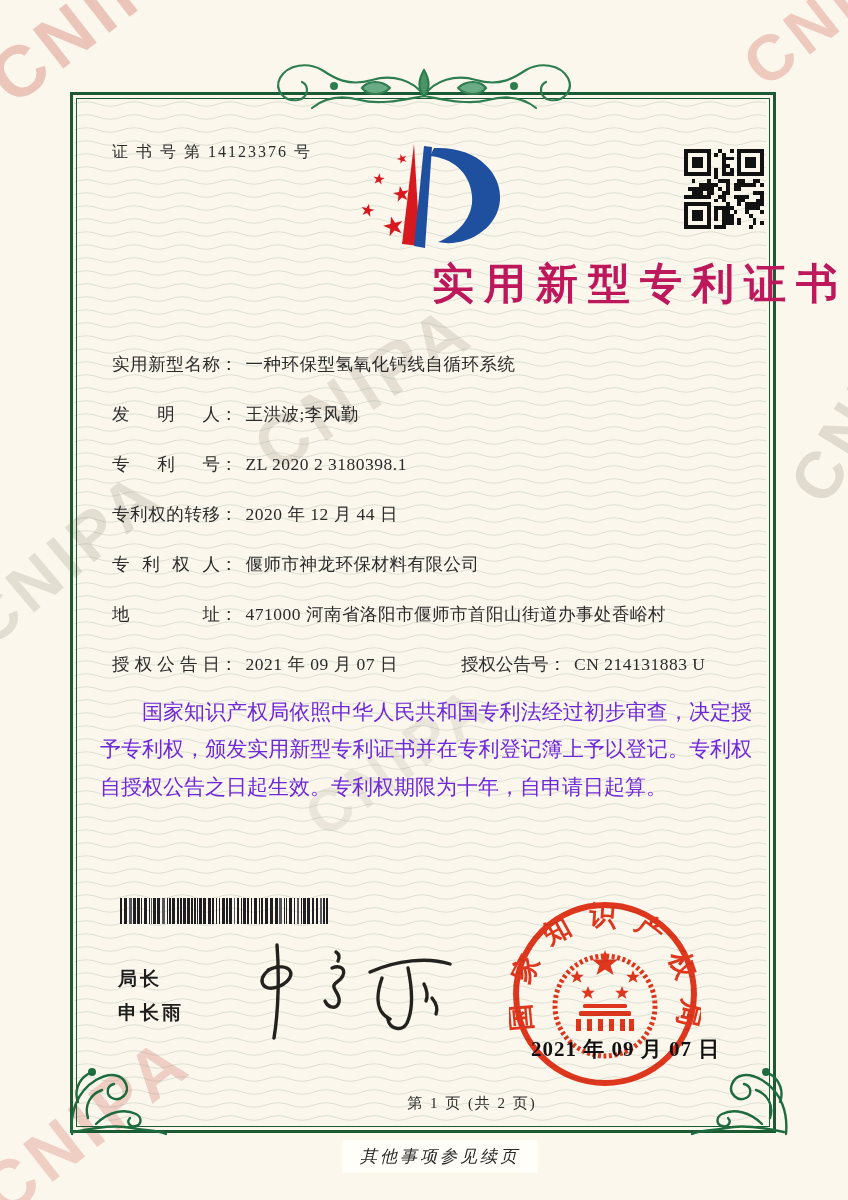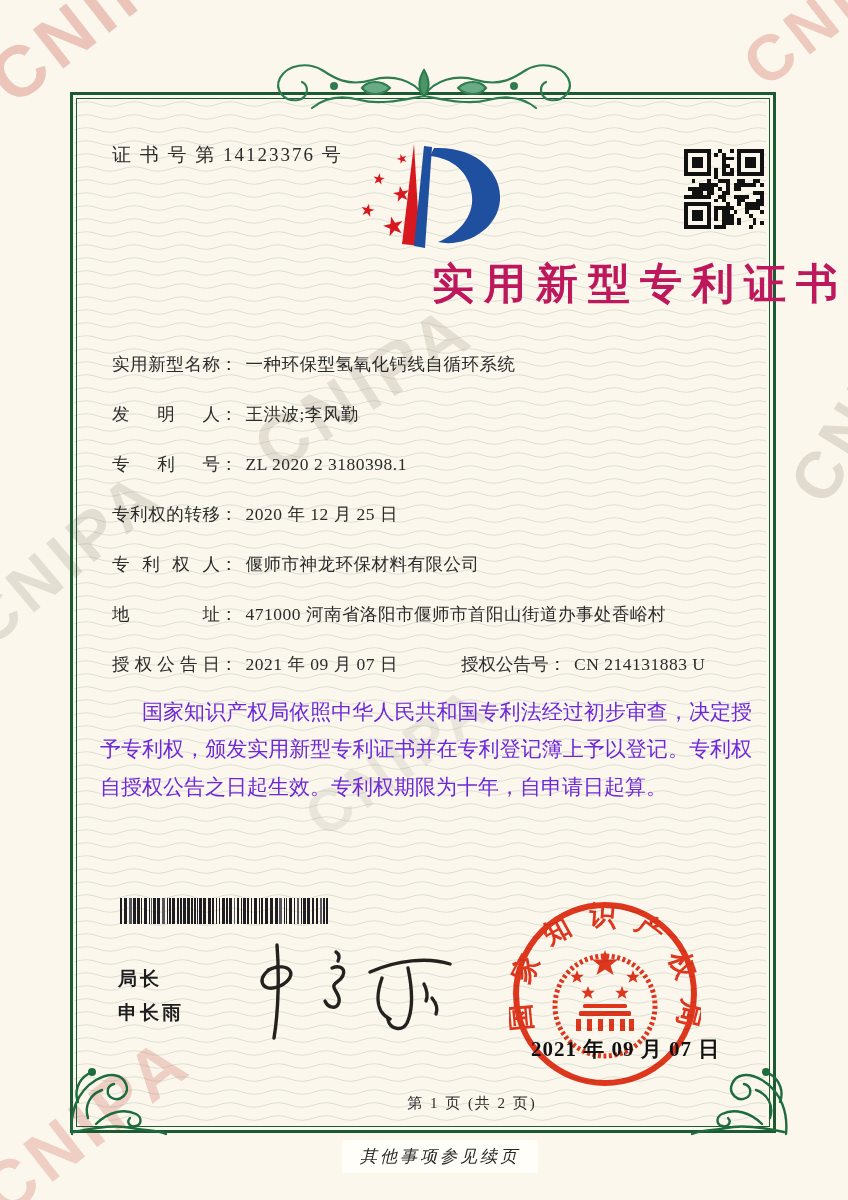--- a/index.html
+++ b/index.html
@@ -22,21 +22,21 @@
   .wm-7{left:-36px; top:1086px; font-size:70px; color:rgba(226,166,156,.5); transform:rotate(-38deg);}
   
   .frame{position:absolute; left:70px; top:92px; width:700px; height:1035px;
          border:3px solid #1b5a33; z-index:2;}
   .frame-inner{position:absolute; left:3px; top:3px; right:3px; bottom:3px; border:1px solid #1b5a33;}
   .waves{position:absolute; left:74px; top:96px; z-index:1; pointer-events:none;}
   .ornament-top{position:absolute; left:264px; top:52px; z-index:3; pointer-events:none;}
   .ornament-bl{position:absolute; left:62px; top:1058px; z-index:3; pointer-events:none;}
   .ornament-br{position:absolute; left:686px; top:1058px; z-index:3; transform:scaleX(-1); pointer-events:none;}
   
-  .cert-no{position:absolute; left:112px; top:142px; font-size:19px; letter-spacing:2px; z-index:4;}
+  .cert-no{position:absolute; left:112px; top:142px; font-size:16px; letter-spacing:2px; z-index:4;}
   .logo{position:absolute; left:350px; top:140px; width:160px; height:120px; z-index:4;}
   .logo .star{position:absolute; color:#d7191f; line-height:1;}
   .qr{position:absolute; left:684px; top:149px; width:80px; height:80px; z-index:4;}
   .title{position:absolute; left:0; top:256px; width:100%; text-align:right;
          font-size:42px; font-weight:bold; letter-spacing:10px; color:#be185d; z-index:4;}
   
   .fields{position:absolute; left:112px; top:352px; width:620px; z-index:4; font-size:17.5px;}
   .frow{position:relative; height:50px;}
   .flabel{display:inline-block; width:108px; text-align:justify; text-align-last:justify; vertical-align:top;}
   .fcolon{display:inline-block; margin-right:8px;}
@@ -354,21 +354,21 @@
     <div class="frow">
       <span class="flabel">实用新型名称</span><span class="fcolon">：</span><span class="fvalue">一种环保型氢氧化钙线自循环系统</span>
     </div>
     <div class="frow">
       <span class="flabel">发明人</span><span class="fcolon">：</span><span class="fvalue">王洪波;李风勤</span>
     </div>
     <div class="frow">
       <span class="flabel">专利号</span><span class="fcolon">：</span><span class="fvalue">ZL 2020 2 3180398.1</span>
     </div>
     <div class="frow">
-      <span class="flabel">专利权的转移</span><span class="fcolon">：</span><span class="fvalue">2020 年 12 月 25 日</span>
+      <span class="flabel">专利权的转移</span><span class="fcolon">：</span><span class="fvalue">2020 年 12 月 44 日</span>
     </div>
     <div class="frow">
       <span class="flabel">专利权人</span><span class="fcolon">：</span><span class="fvalue">偃师市神龙环保材料有限公司</span>
     </div>
     <div class="frow">
       <span class="flabel">地址</span><span class="fcolon">：</span><span class="fvalue">471000 河南省洛阳市偃师市首阳山街道办事处香峪村</span>
     </div>
     <div class="frow">
       <span class="flabel">授权公告日</span><span class="fcolon">：</span><span class="fvalue">2021 年 09 月 07 日</span>
       <span class="fpair2">

